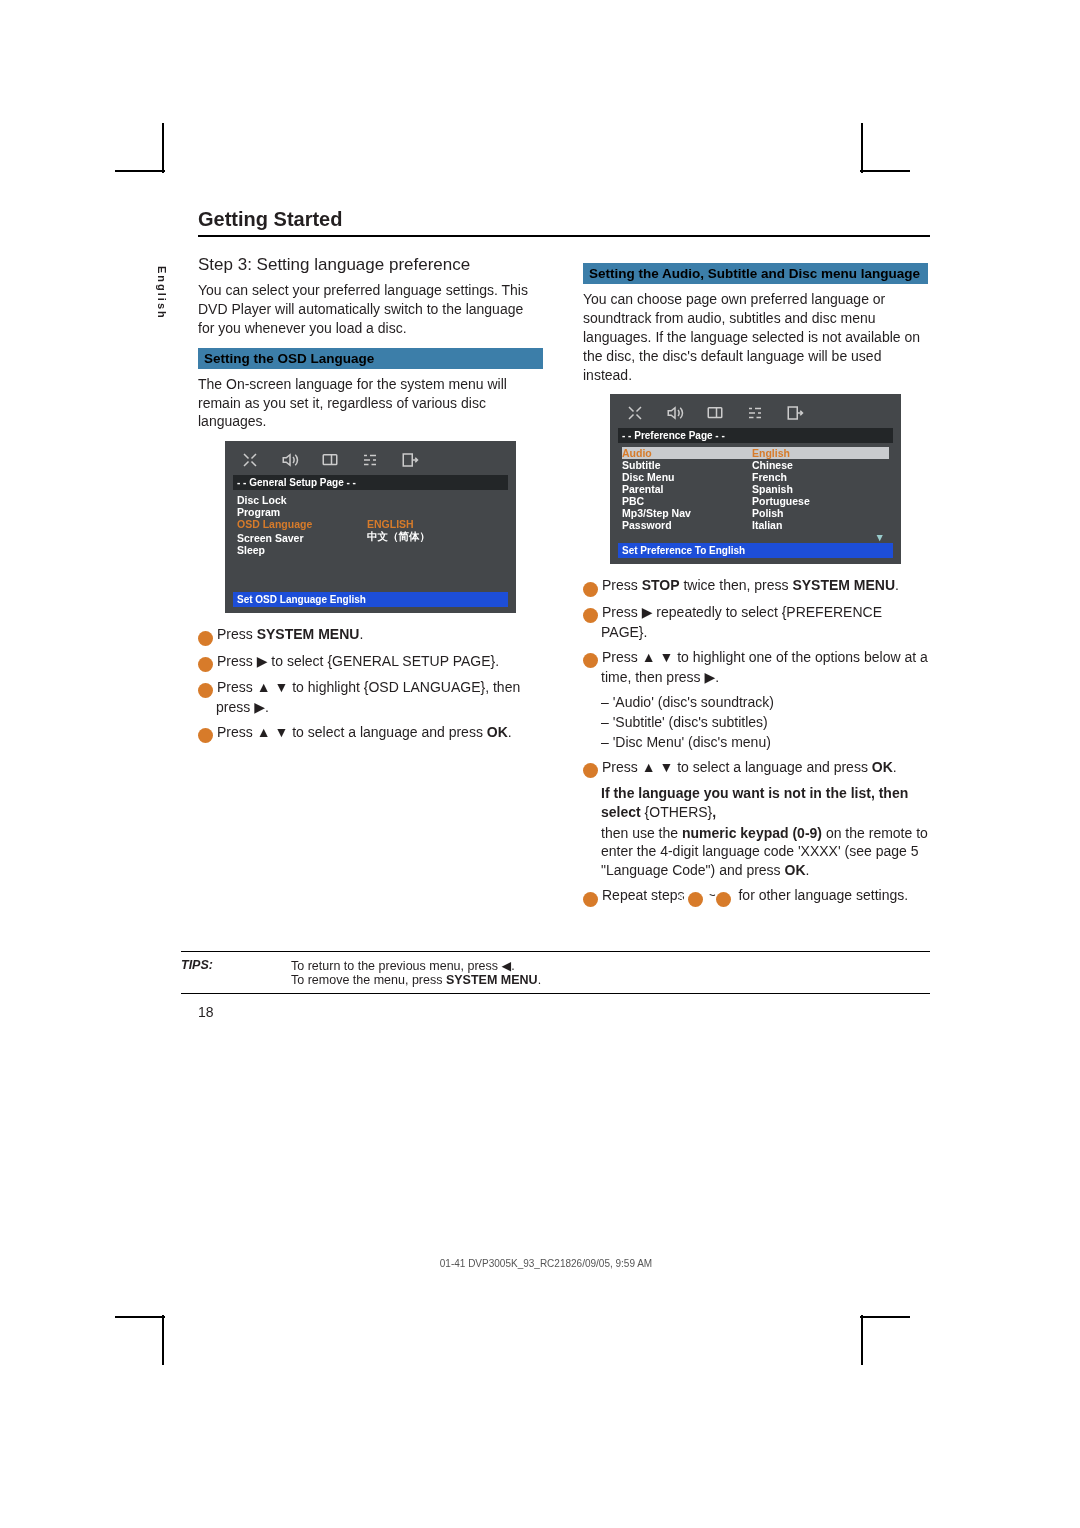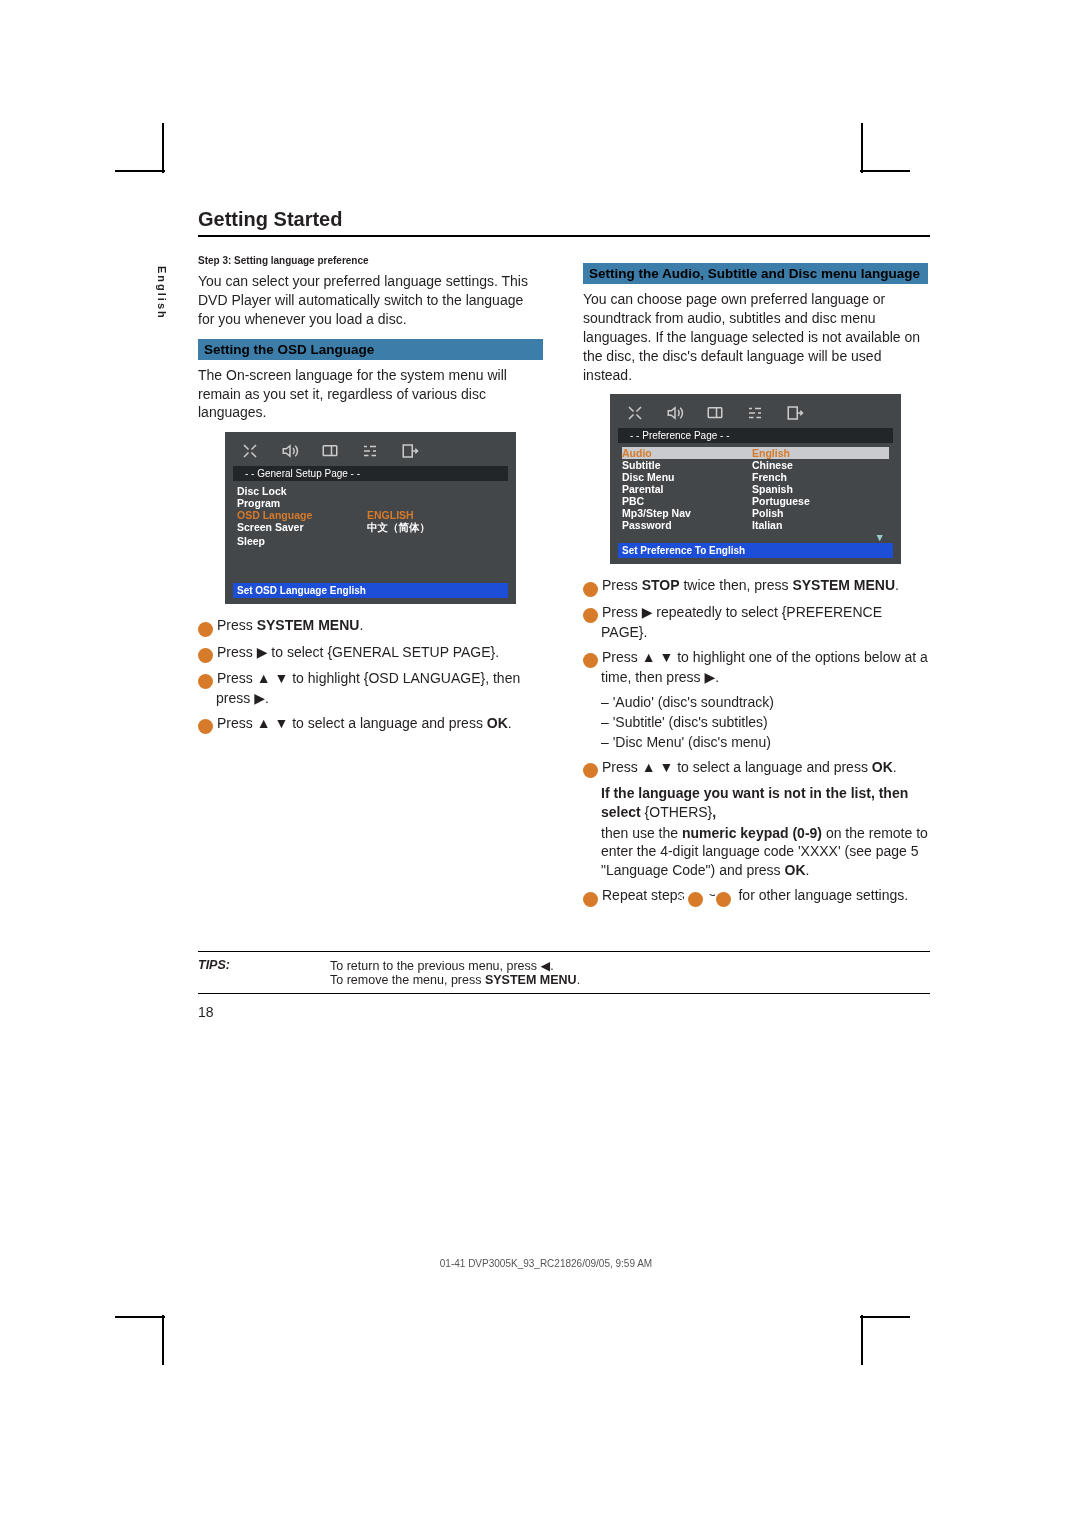--- a/index.html
+++ b/index.html
@@ -46,22 +46,22 @@
     writing-mode: vertical-rl;
     letter-spacing: 2px;
   }
   .cols {
     display: flex;
     gap: 40px;
     margin-left: 52px;
   }
   .col { width: 345px; }
   .step-h {
-    font-size: 10px;
-    font-weight: bold;
+    font-size: 17px;
+    font-weight: normal;
     margin: 0 0 6px 0;
   }
   .para {
     font-size: 14px;
     line-height: 1.35;
     margin: 0 0 10px 0;
   }
   .section-bar {
     background: #3c7ea9;
     color: #000000;
@@ -82,28 +82,28 @@
     display: flex;
     gap: 18px;
     align-items: center;
     justify-content: flex-start;
     padding: 4px 2px 6px 6px;
   }
   .osd-icons svg { width: 22px; height: 18px; }
   .osd-head-bar {
     background: #232628;
     color: #fff;
-    padding: 2px 12px;
-    font-weight: normal;
+    padding: 2px 4px;
+    font-weight: bold;
     font-size: 10px;
   }
   .osd-rows {
     padding: 4px 4px 6px 4px;
   }
-  .osd-row { display: flex; }
+  .osd-row { display: flex; align-items: flex-end; }
   .osd-row .l { width: 130px; font-weight: bold; }
   .osd-row .r { font-weight: bold; }
   .osd-row.sel .l { color: #d77b2a; font-weight: bold; }
   .osd-row.sel .r { color: #d77b2a; font-weight: bold; }
   .osd-row.hl { background: #c9cbce; color: #000; }
   .osd-row.hl .l { color: #d77b2a; }
   .osd-row.hl .r { color: #d77b2a; }
   .osd-foot {
     background: #1d4ed8;
     color: #fff;
@@ -132,28 +132,28 @@
     line-height: 1.35;
     padding-left: 18px;
     text-indent: -18px;
   }
   .sub-line {
     font-size: 14px;
     margin: 2px 0 2px 18px;
     line-height: 1.3;
   }
   .tips-box {
-    margin-left: 52px;
+    margin-left: 35px;
     margin-top: 38px;
     border-top: 1px solid #000;
     border-bottom: 1px solid #000;
     padding: 6px 0;
     font-size: 12.5px;
     display: flex;
-    gap: 62px;
+    gap: 40px;
   }
   .tips-label { font-style: italic; font-weight: bold; width: 70px; }
   .page-num {
     margin-left: 52px;
     margin-top: 10px;
     font-size: 14px;
   }
   .footer-meta {
     position: absolute;
     top: 1050px;

